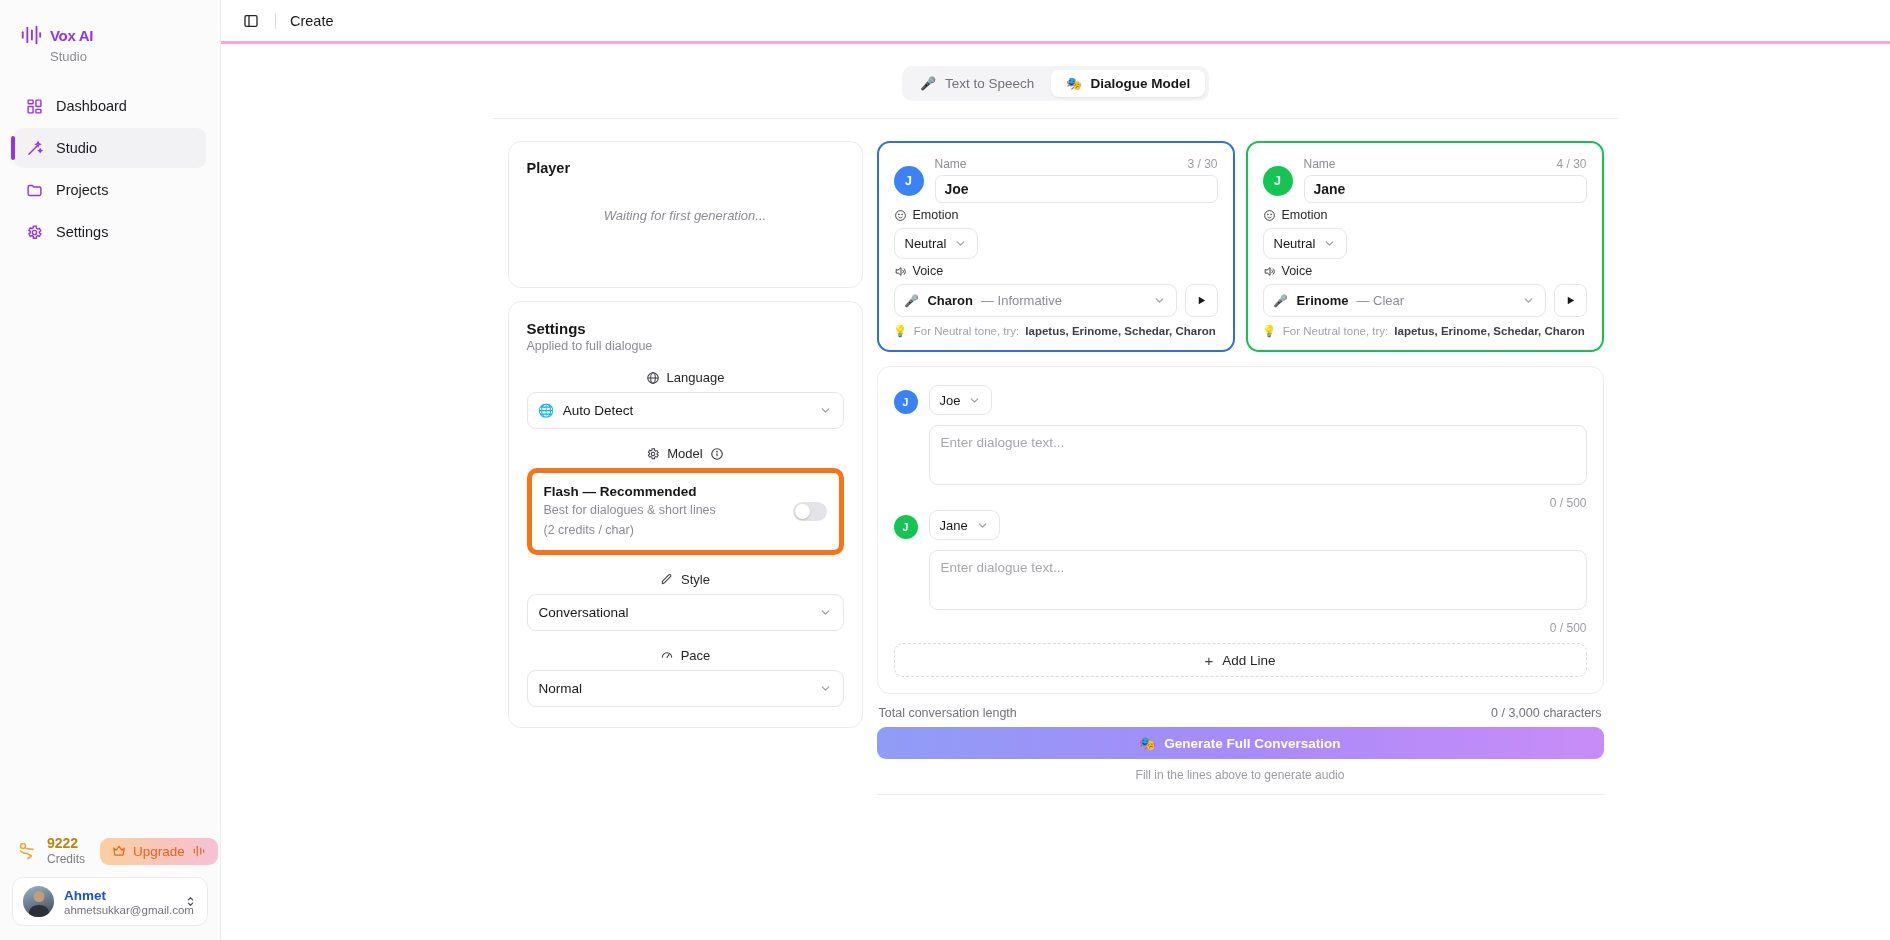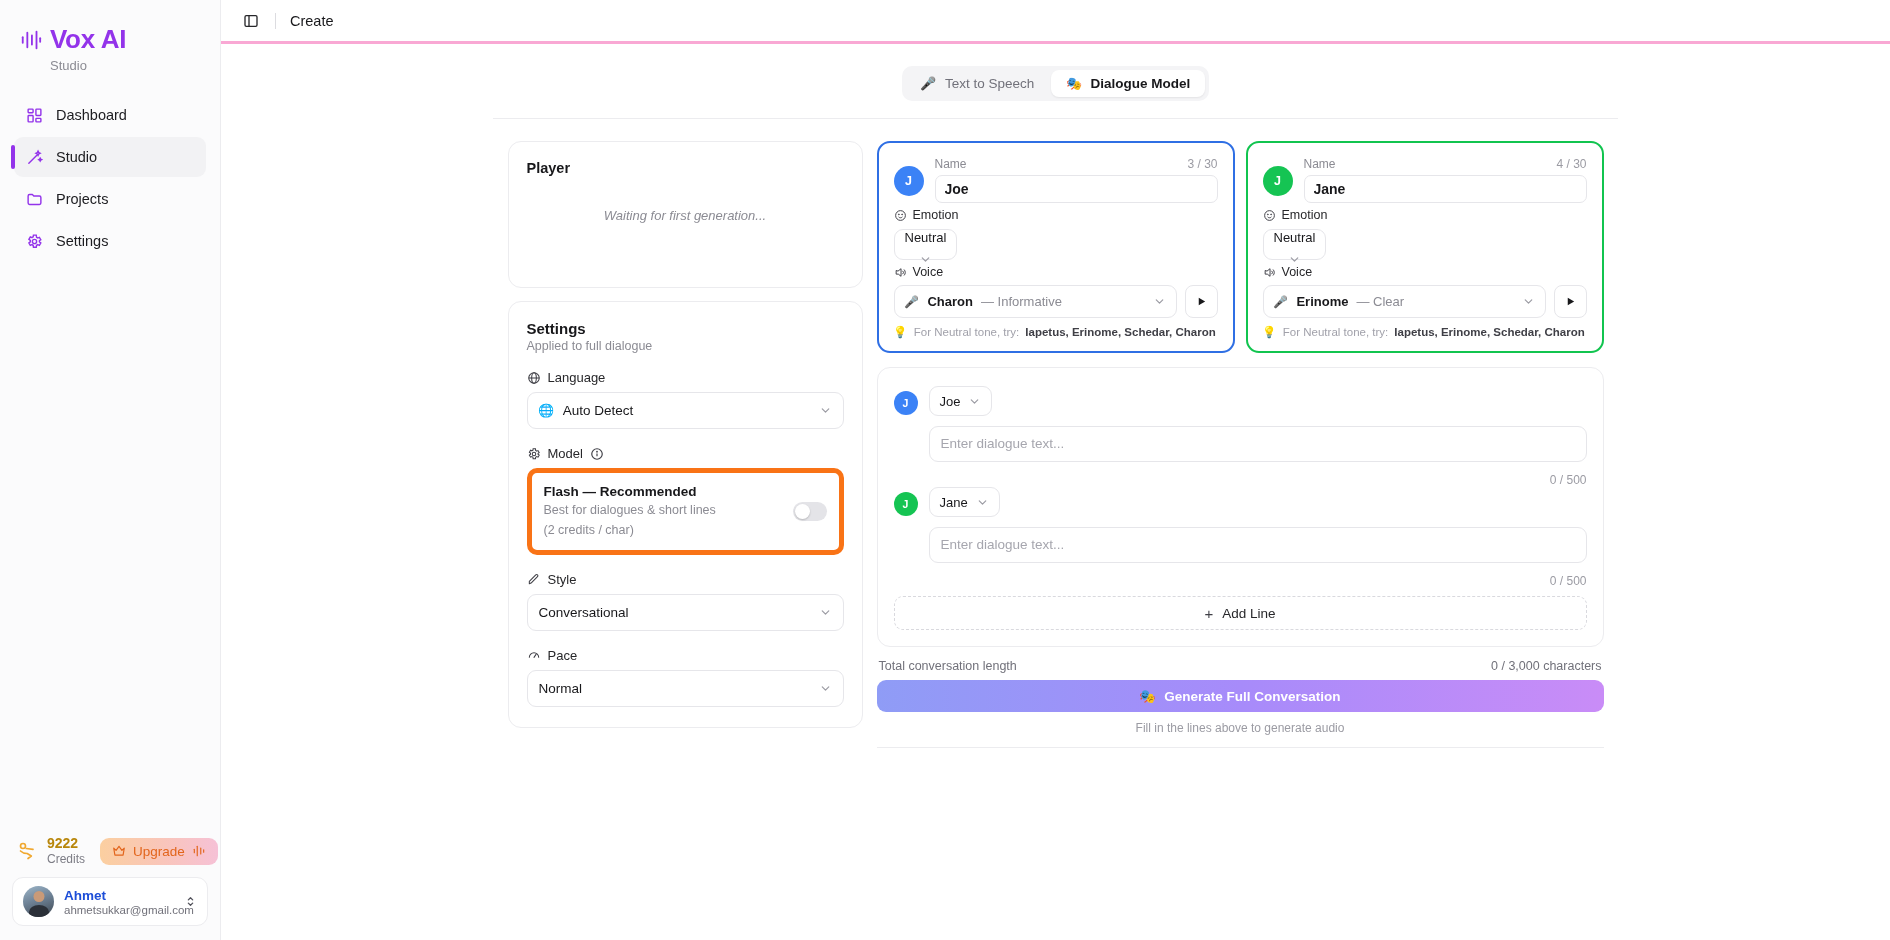--- a/index.html
+++ b/index.html
@@ -17,21 +17,21 @@
     width: 221px; height: 940px; flex: 0 0 221px;
     background: #fbfbfc;
     border-right: 1px solid #ececef;
     display: flex; flex-direction: column;
     position: relative;
   }
   .brand { padding: 24px 20px 0 20px; }
   .brand-row { display: flex; align-items: center; gap: 8px; }
   .brand-mark { width: 22px; height: 22px; display: block; }
   .brand-name {
-    font-size: 26px; font-weight: bold; color: #9333ea; letter-spacing: -0.3px;
+    font-size: 15px; font-weight: bold; color: #9333ea; letter-spacing: -0.3px;
   }
   .brand-sub { font-size: 13px; color: #8b8b93; margin: 3px 0 0 30px; }
 
   .nav { margin-top: 22px; padding: 0 14px; display: flex; flex-direction: column; gap: 2px; }
   .nav-item {
     position: relative; display: flex; align-items: center; gap: 13px;
     height: 40px; padding: 0 12px; border-radius: 9px;
     font-size: 14.5px; color: #1c1c20; cursor: pointer;
   }
   .nav-item .nav-ico { width: 17px; height: 17px; flex: 0 0 17px; color: #9333ea; }
@@ -122,21 +122,21 @@
     margin-top: 32px; text-align: center; font-size: 13px; color: #8b8b93; font-style: italic;
   }
 
   
   .settings-card { padding: 18px 18px 20px 18px; }
   .settings-title { font-size: 15px; font-weight: bold; color: #18181b; }
   .settings-sub { font-size: 12.5px; color: #8b8b93; margin-top: 2px; }
   .field { margin-top: 17px; }
   .field-label {
     display: flex; align-items: center; gap: 7px;
-    font-size: 13px; color: #27272a; margin-bottom: 7px;
+    font-size: 13px; color: #27272a; margin-bottom: 7px; justify-content: center;
   }
   .field-label svg { width: 14px; height: 14px; color: #3f3f46; flex: 0 0 14px; }
   .select {
     height: 37px; border: 1px solid #e6e6ea; border-radius: 9px; background: #fff;
     display: flex; align-items: center; padding: 0 11px; gap: 8px;
     font-size: 13.5px; color: #18181b; cursor: pointer;
   }
   .select .val { flex: 1; }
   .chev { width: 13px; height: 13px; color: #9b9ba3; flex: 0 0 13px; }
   .globe-emoji { font-size: 13px; }
@@ -183,21 +183,21 @@
     border: 1px solid #e6e6ea; border-radius: 7px; background: #fff;
     padding: 0 9px; font-size: 14px; font-weight: bold; color: #18181b;
     font-family: "Liberation Sans", sans-serif;
   }
   .spk-field { margin-top: 5px; }
   .spk-flabel { display: flex; align-items: center; gap: 6px; font-size: 12.5px; color: #27272a; margin-bottom: 6px; }
   .spk-flabel svg { width: 13px; height: 13px; color: #3f3f46; flex: 0 0 13px; }
   .emotion-sel {
     display: inline-flex; align-items: center; gap: 8px;
     height: 31px; border: 1px solid #e6e6ea; border-radius: 9px;
-    padding: 0 10px; font-size: 13px; color: #18181b; cursor: pointer; background: #fff; flex-direction: column;
+    padding: 0 10px; font-size: 13px; color: #18181b; cursor: pointer; background: #fff;
   }
   .voice-row { display: flex; gap: 8px; align-items: center; }
   .voice-sel {
     flex: 1; height: 33px; border: 1px solid #e6e6ea; border-radius: 9px;
     display: flex; align-items: center; gap: 8px; padding: 0 10px;
     font-size: 13px; cursor: pointer; background: #fff;
   }
   .voice-name { font-weight: bold; color: #18181b; }
   .voice-desc { color: #8b8b93; flex: 1; }
   .mic-g { font-size: 12px; opacity: .85; }
@@ -220,21 +220,21 @@
   }
   .line-av.blue { background: #3b82f6; }
   .line-av.green { background: #15c453; }
   .line-body { flex: 1; min-width: 0; }
   .spk-pick {
     display: inline-flex; align-items: center; gap: 8px;
     height: 30px; border: 1px solid #e6e6ea; border-radius: 9px;
     padding: 0 10px; font-size: 13px; color: #18181b; cursor: pointer; background: #fff;
   }
   .dlg-area {
-    margin-top: 10px; width: 100%; height: 36px; resize: none;
+    margin-top: 10px; width: 100%; height: 60px; resize: none;
     border: 1px solid #e6e6ea; border-radius: 9px; background: #fff;
     padding: 9px 11px; font-size: 13.5px; color: #18181b;
     font-family: "Liberation Sans", sans-serif;
   }
   .dlg-area::placeholder { color: #a6a6ae; }
   .cnt { text-align: right; font-size: 12px; color: #9b9ba3; margin-top: 7px; }
   .add-line {
     margin-top: 8px; height: 34px; border: 1px dashed #d9d9de; border-radius: 9px;
     display: flex; align-items: center; justify-content: center; gap: 9px;
     font-size: 13.5px; color: #27272a; cursor: pointer; background: #fff;

